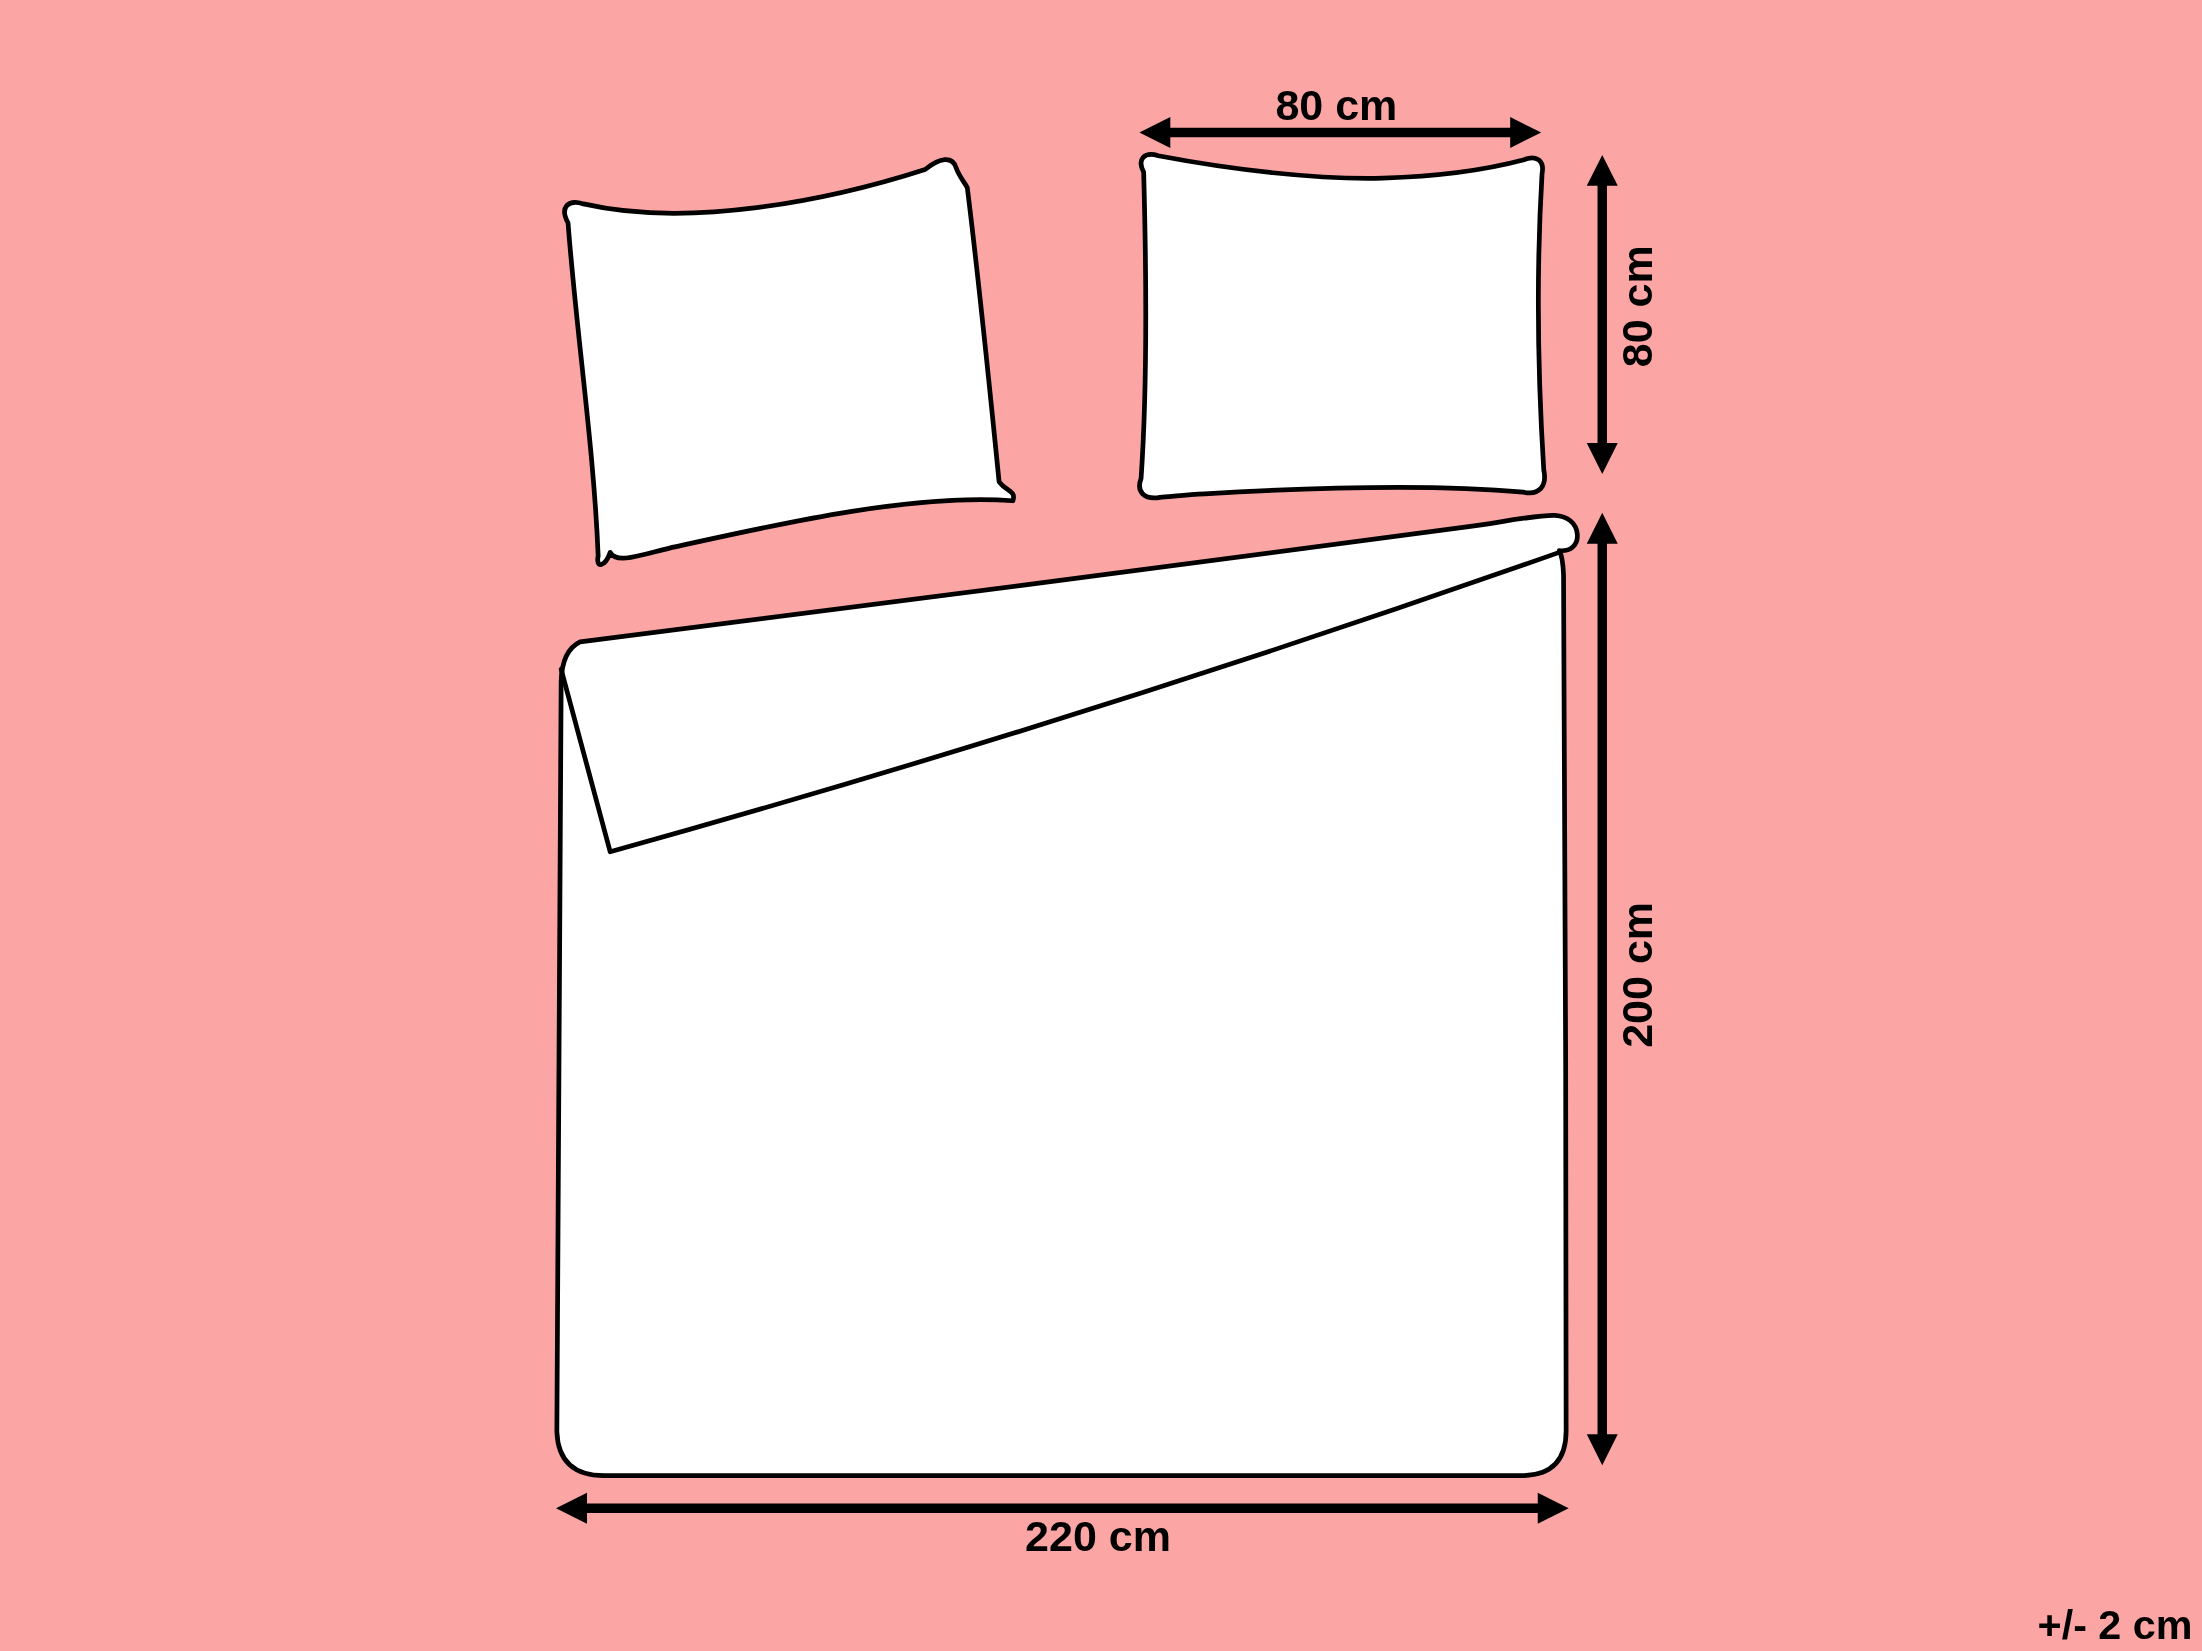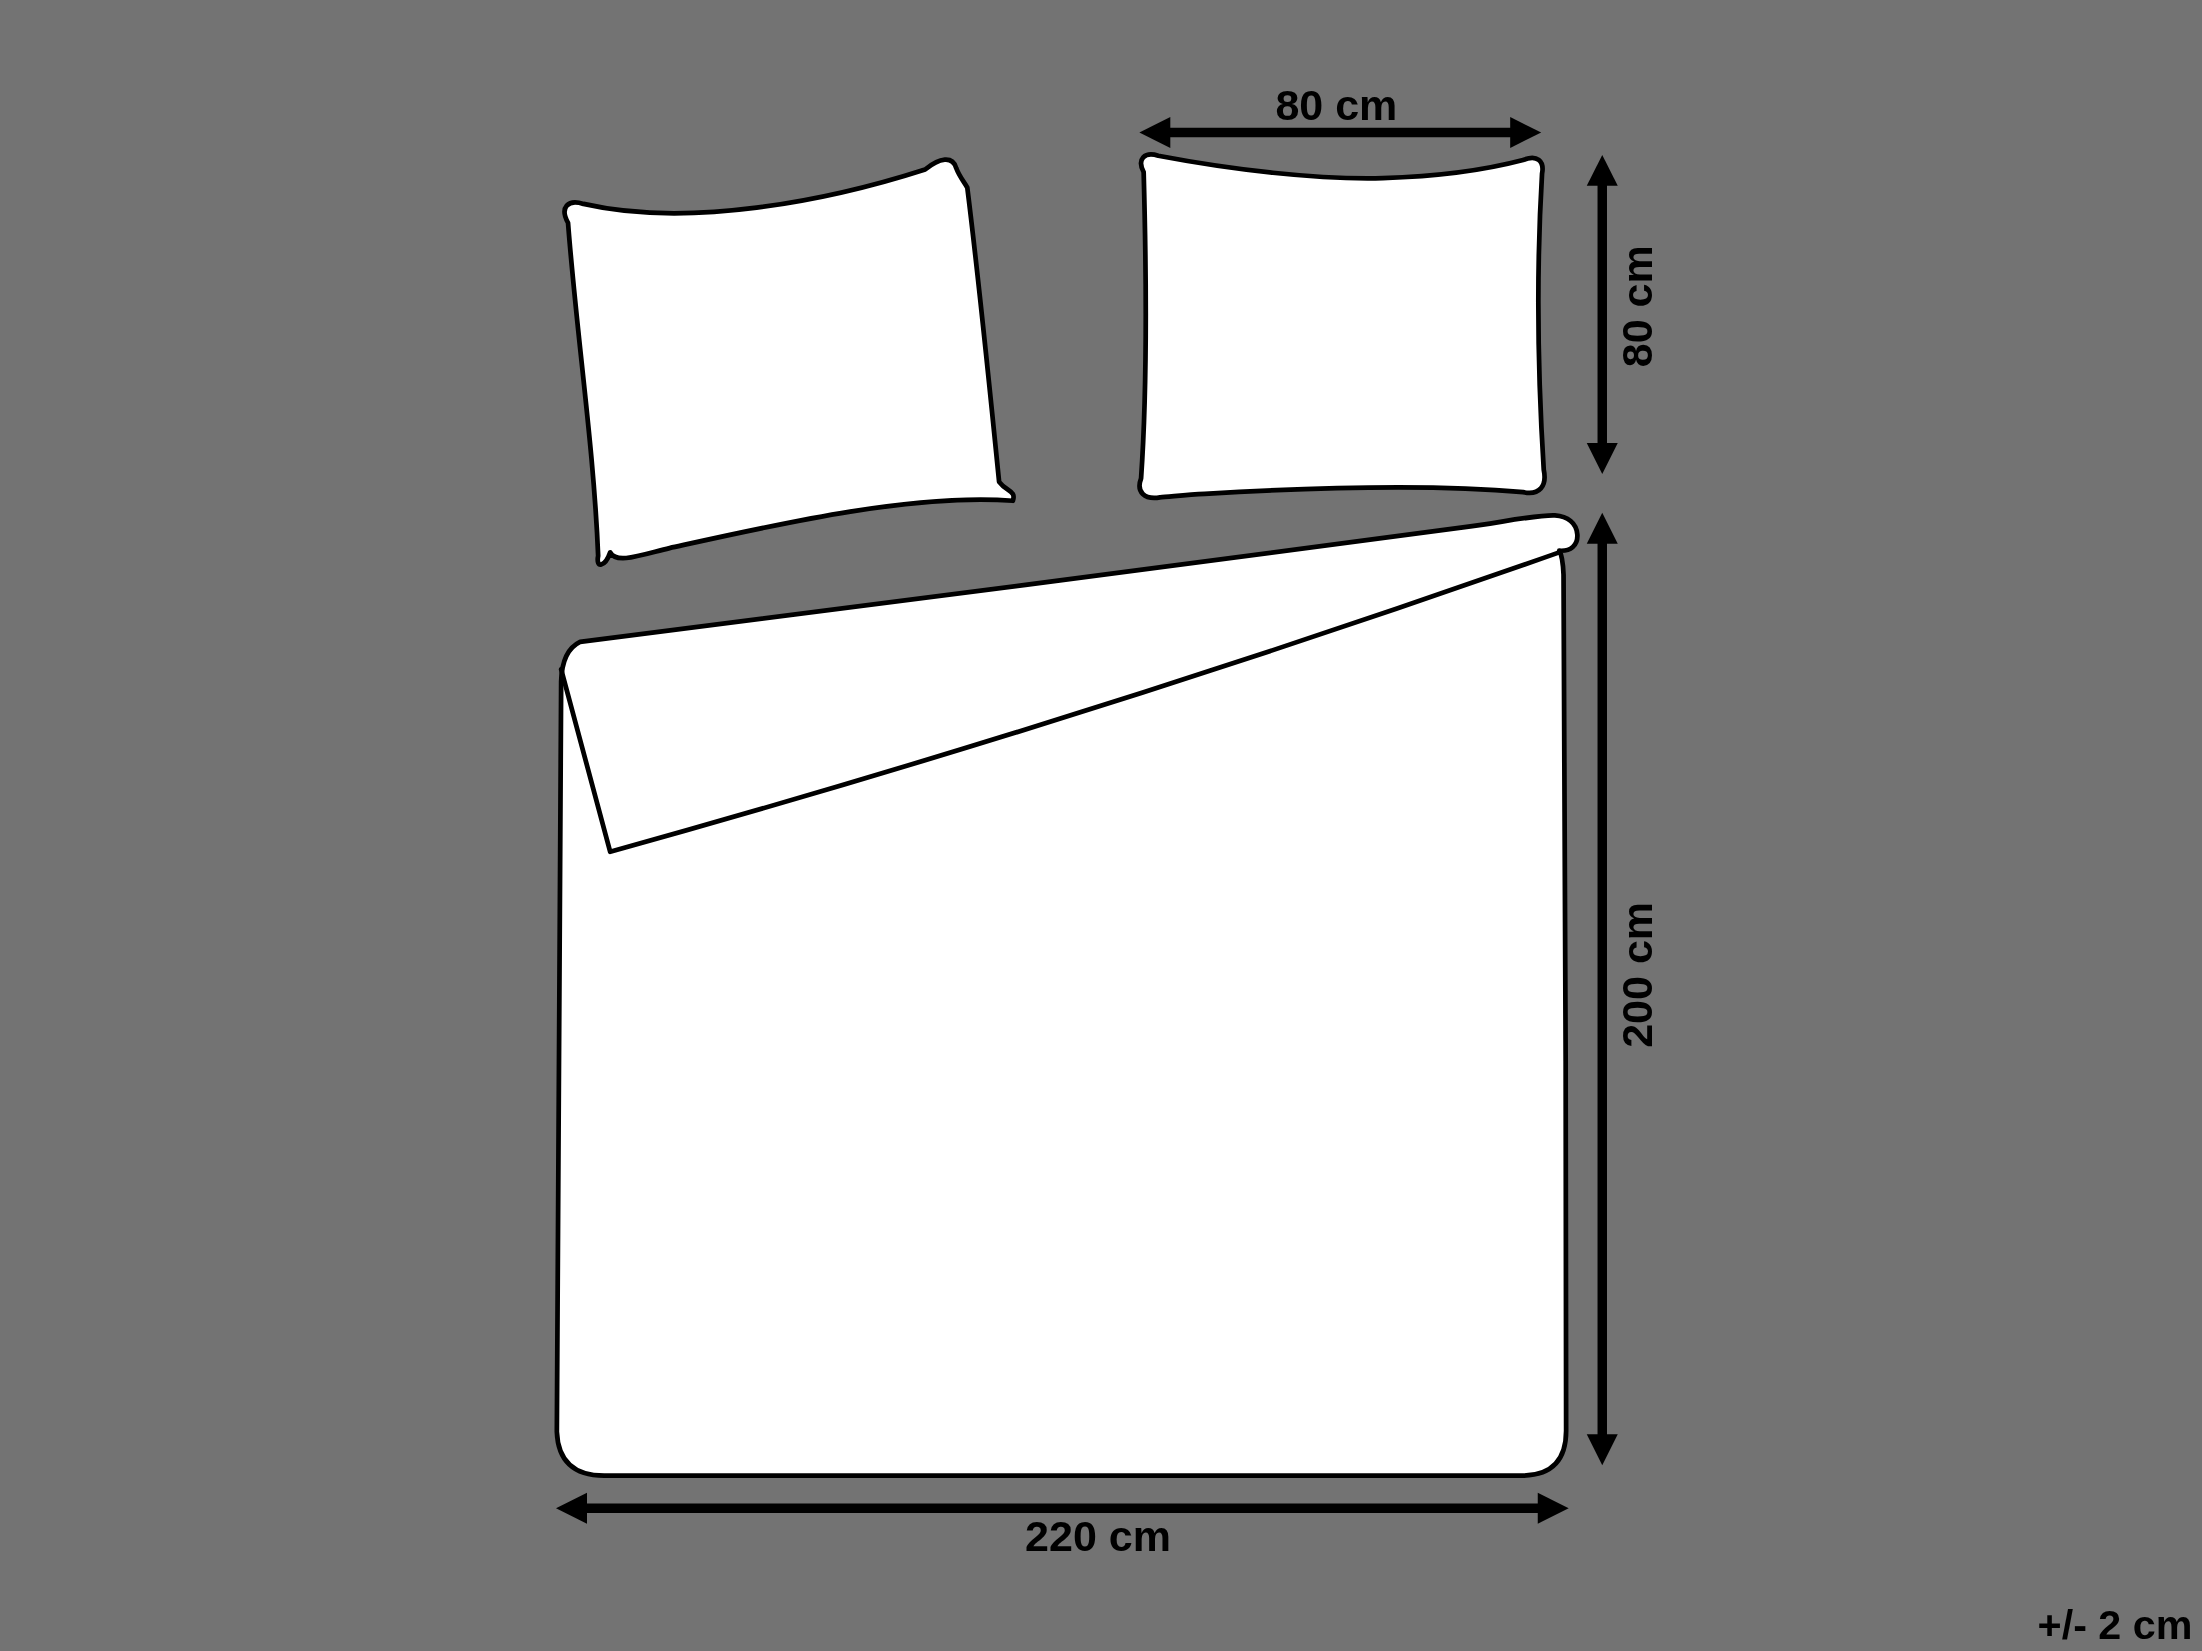--- a/index.html
+++ b/index.html
@@ -4,21 +4,21 @@
 <style>
   html, body {
     margin: 0;
     padding: 0;
     background: #ffffff;
   }
   .stage {
     position: relative;
     width: 2203px;
     height: 1652px;
-    background: #737373;
+    background: #fca5a5;
     font-family: "Liberation Sans", sans-serif;
     overflow: hidden;
   }
   .stage svg {
     display: block;
     width: 100%;
     height: 100%;
   }
   .outline {
     fill: #ffffff;

